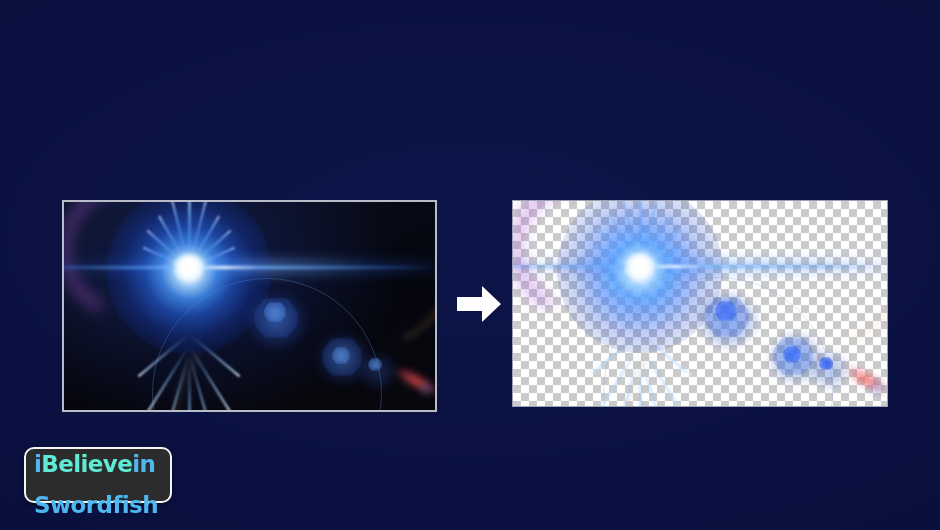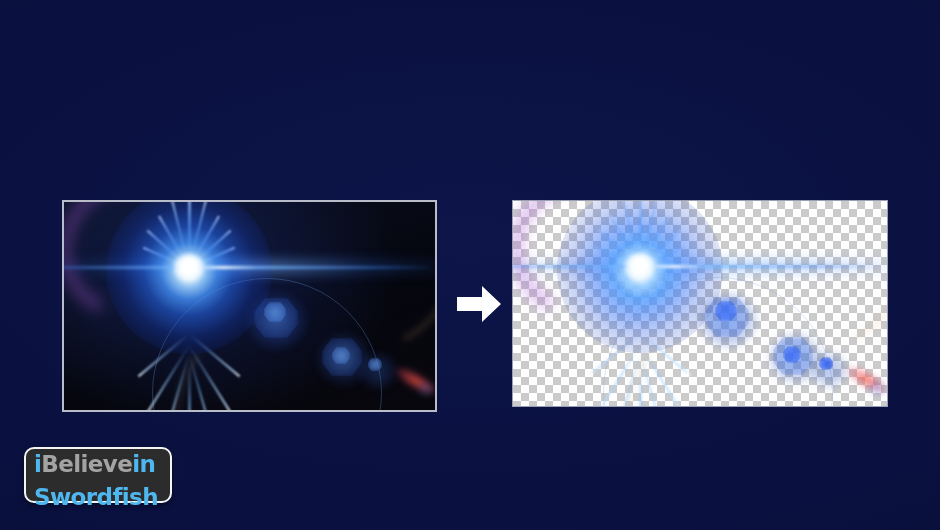--- a/index.html
+++ b/index.html
@@ -205,23 +205,23 @@
     box-shadow: 0 2px 5px rgba(0,0,0,0.5);
   }
   .logo-line {
     font-family: "DejaVu Sans", sans-serif;
     font-weight: bold;
     font-size: 23px;
     line-height: 23px;
     letter-spacing: -0.6px;
     white-space: nowrap;
   }
-  .logo-line.second { margin-top: 10px; }
+  .logo-line.second { margin-top: 18px; }
   .lg-cyan { color: #4fb7ef; }
-  .lg-white { color: #a3a3a3; margin-top: 15px; }
+  .lg-white { color: #5eead4; margin-top: 15px; }
 </style>
 </head>
 <body>
 
 <div id="stage">
 
   <div id="bg-vignette"></div>
 
 
   <div class="panel" id="panel-before">

